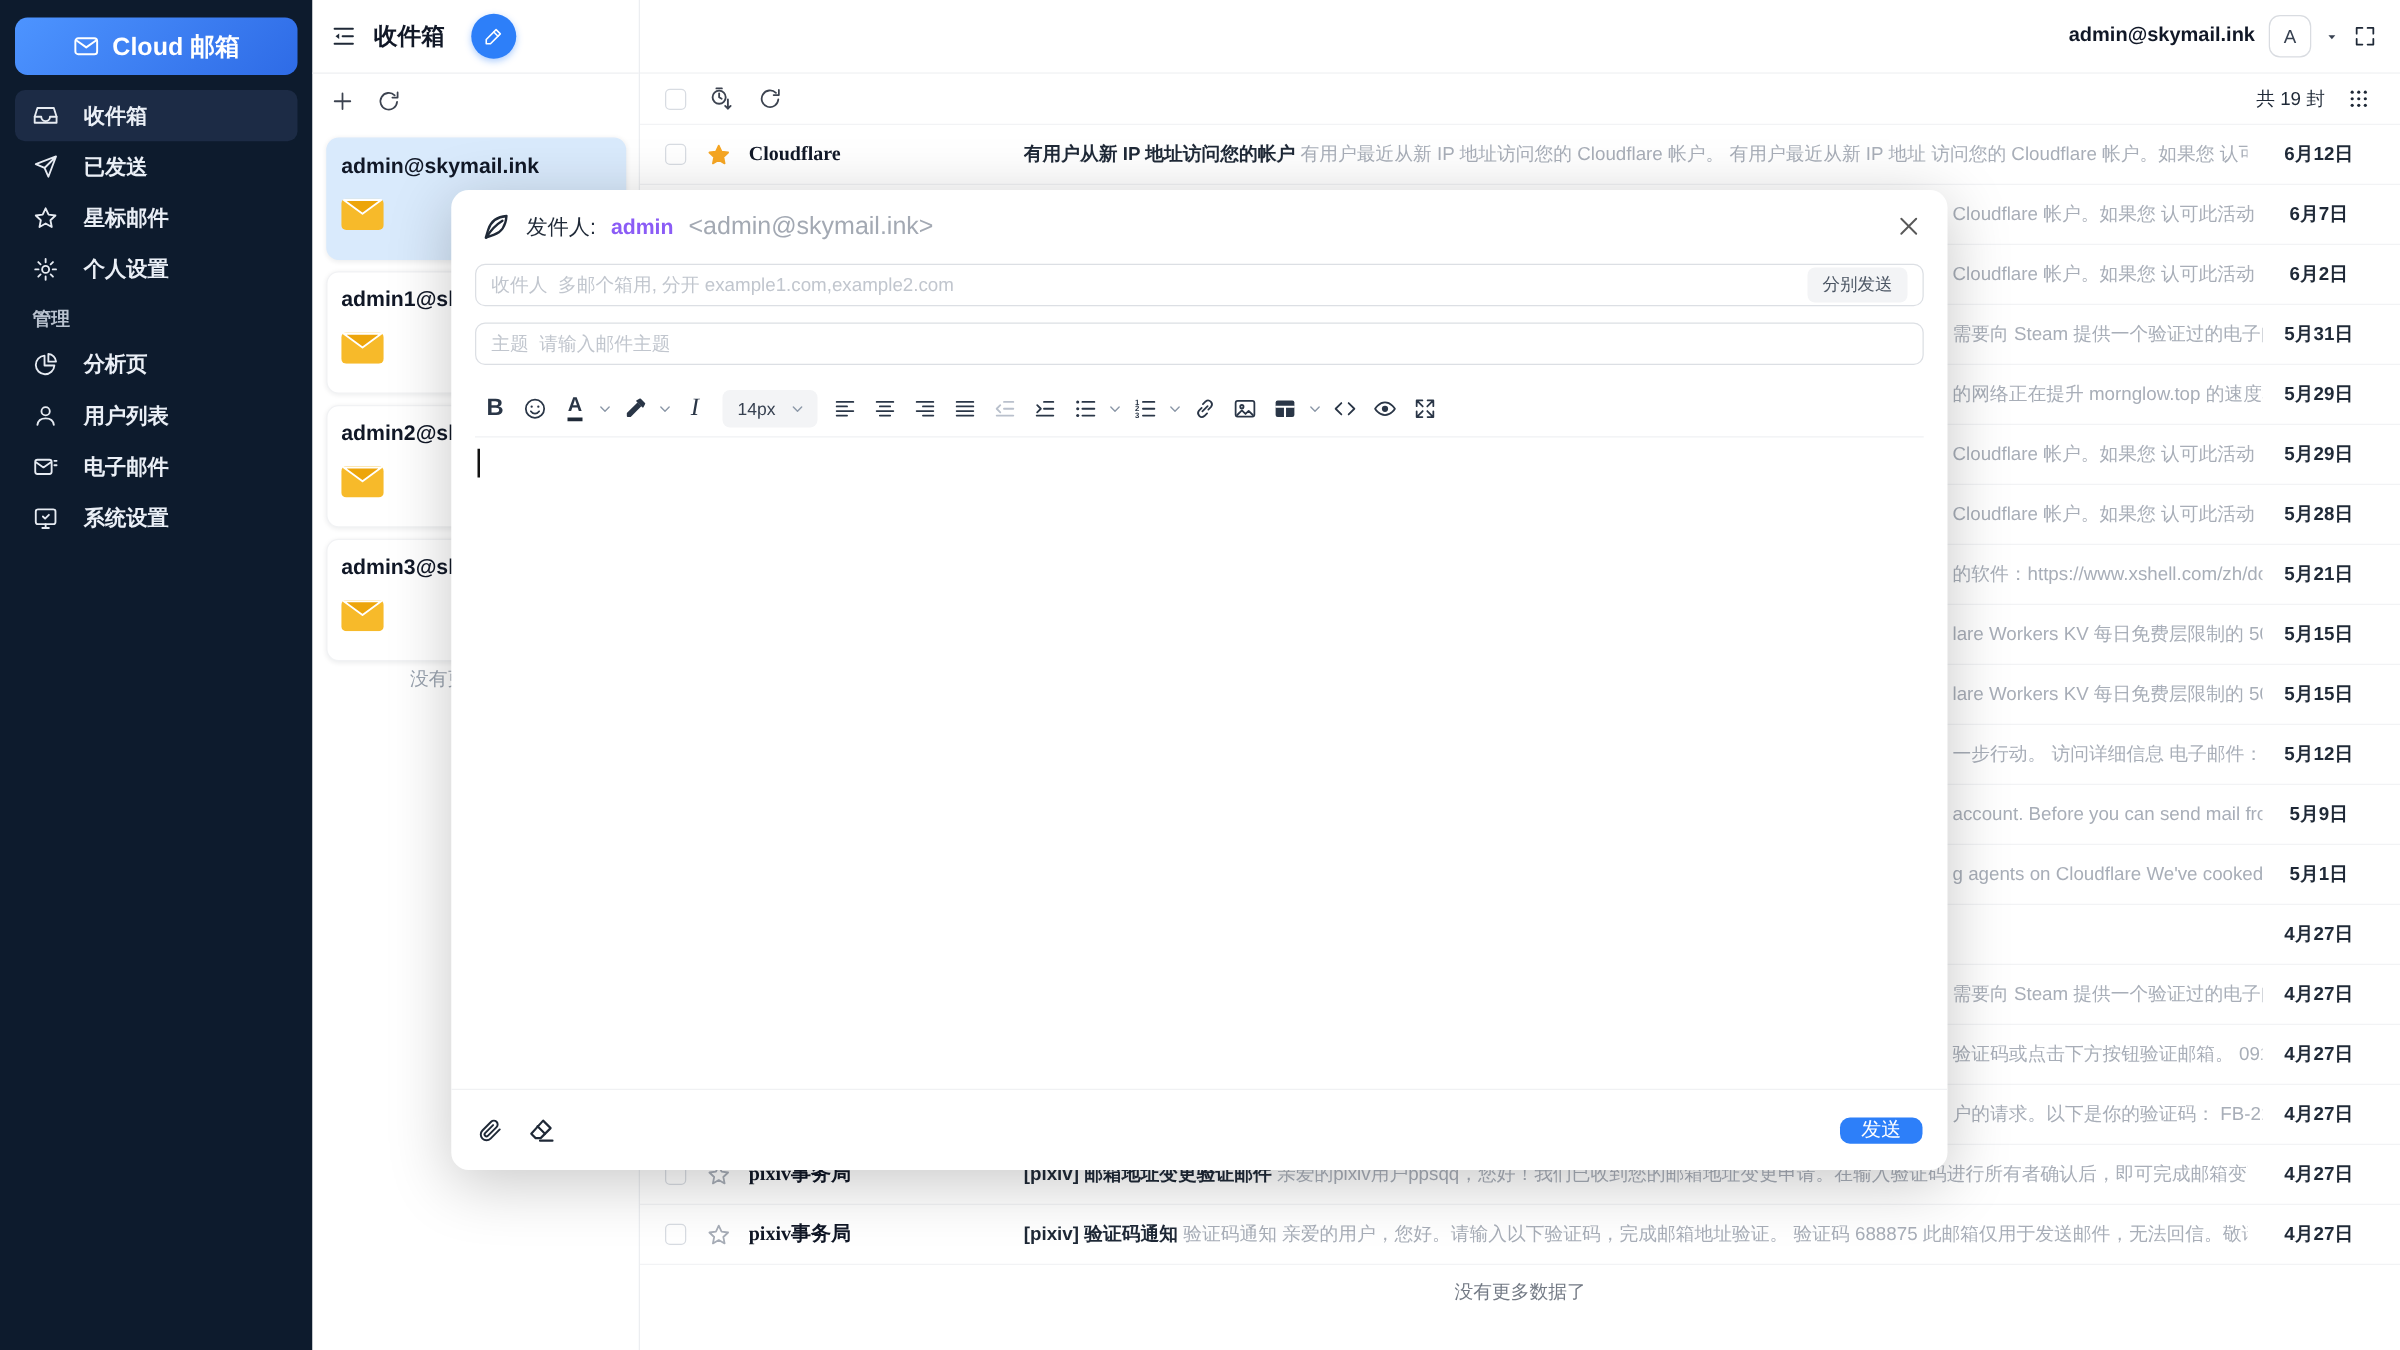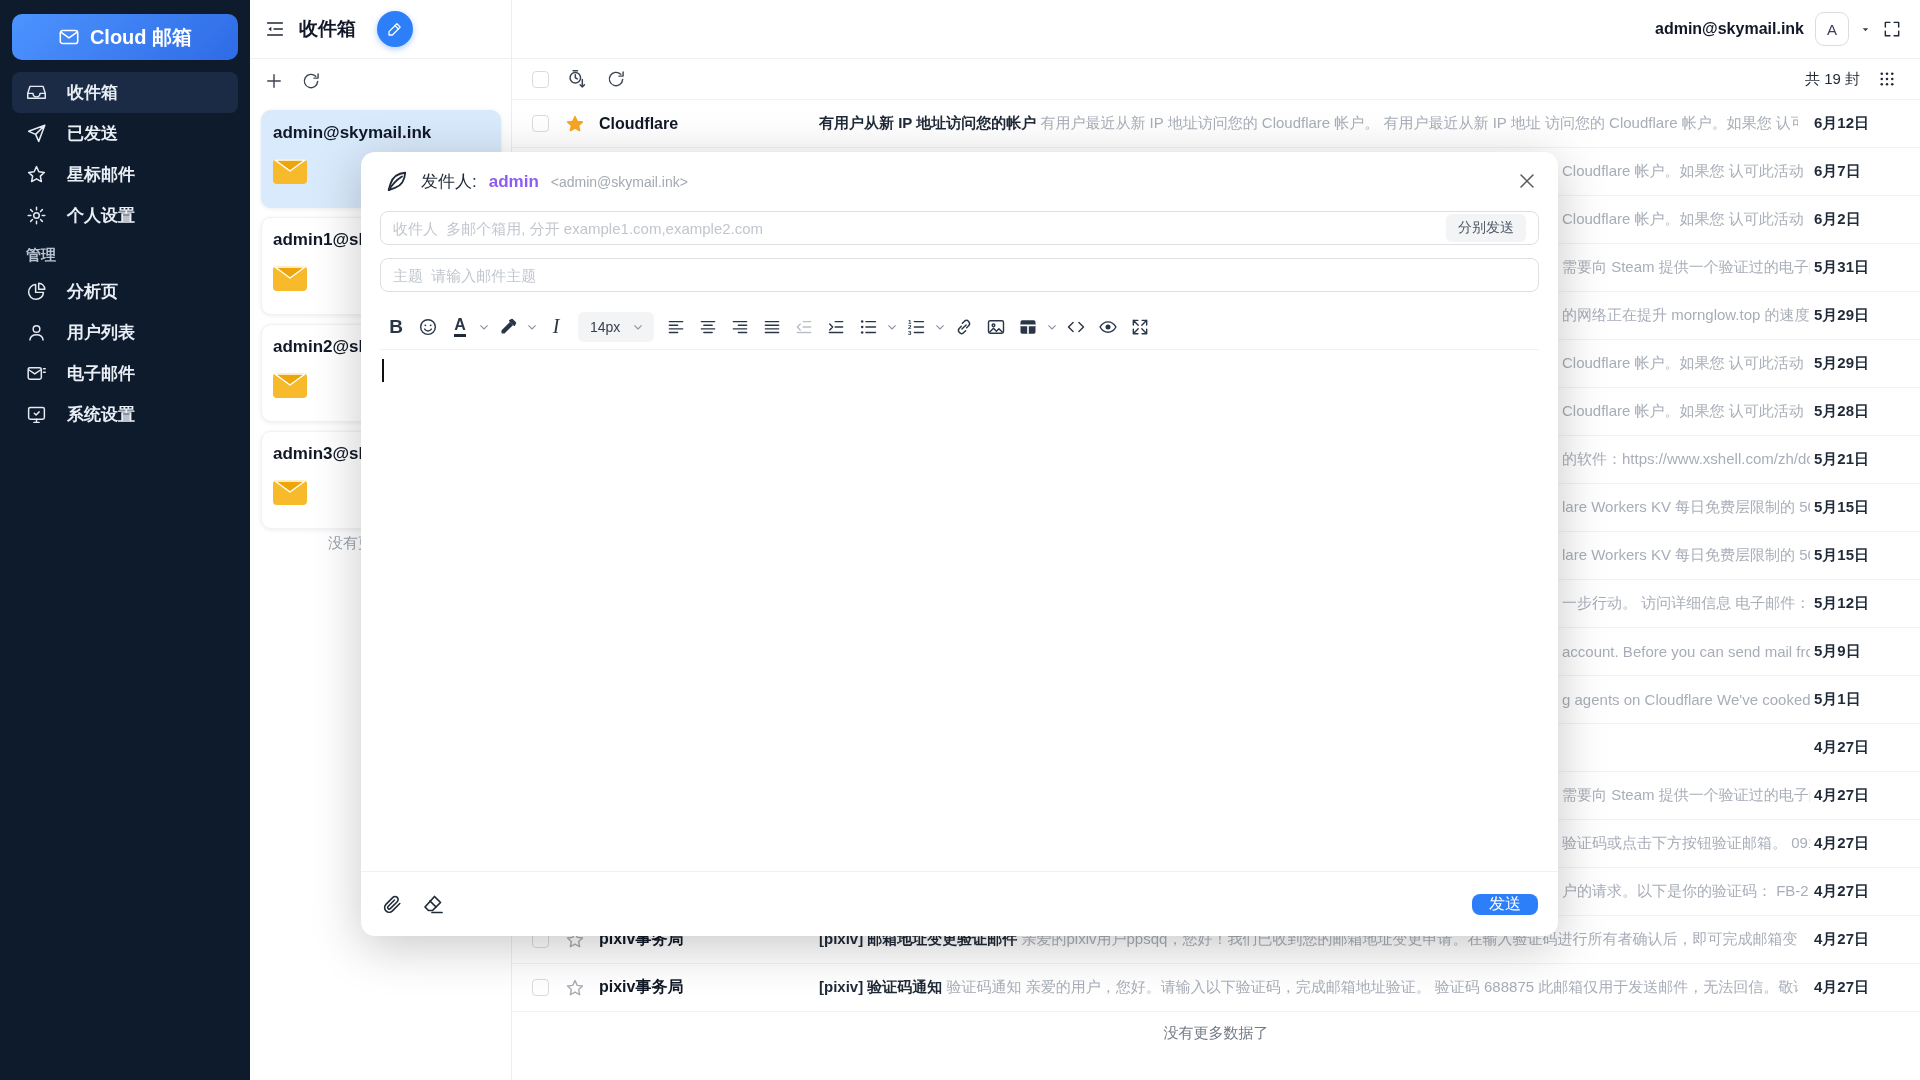--- a/index.html
+++ b/index.html
@@ -45,36 +45,36 @@
   
   .list { position:absolute; left:512px; top:59px; right:0; bottom:0; background:#fff; }
   .list-toolbar { height:41px; display:flex; align-items:center; padding:0 24px 0 20px; border-bottom:1px solid #F2F3F5; gap:18px; }
   .list-total { margin-left:auto; font-size:15px; font-weight:500; color:#1F2937; }
   .cbx { width:17px; height:17px; border:1.5px solid #D8DCE2; border-radius:4px; background:#fff; flex:none; cursor:pointer; }
   .mail-row { height:48px; display:flex; align-items:center; padding:0 24px 0 20px; border-bottom:1px solid #F2F3F5;
     position:relative; cursor:pointer; background:#fff; }
   .row-star { margin-left:16px; flex:none; }
   .star-filled { color:#F6A623; } .star-filled svg path { fill:#F6A623; }
   .star-outline { color:#A7ADB7; }
-  .row-sender { width:220px; margin-left:14px; font-size:16px; font-weight:700; color:#111827; white-space:nowrap; overflow:hidden; flex:none; }
+  .row-sender { width:220px; margin-left:14px; font-size:16px; font-weight:700; color:#111827; white-space:nowrap; overflow:hidden; flex:none;font-family:Liberation Serif, serif; }
   .row-text { flex:1; font-size:15px; white-space:nowrap; overflow:hidden; margin-right:16px; }
   .row-subject { color:#1F2937; font-weight:600; }
   .row-preview { color:#A8AEB8; }
-  .row-date { width:82px; text-align:left; font-size:15px; font-weight:600; color:#1F2937; flex:none; }
+  .row-date { width:82px; text-align:center; font-size:15px; font-weight:600; color:#1F2937; flex:none; }
   .row-fragment { position:absolute; left:1050px; right:110px; color:#A8AEB8; font-size:15px; white-space:nowrap; overflow:hidden; }
   .covered .row-date { position:absolute; right:24px; }
   .list-end { position:absolute; top:965px; left:0; right:0; text-align:center; font-size:15px; color:#737A85; }
 
   
   .dialog { position:absolute; left:361px; top:152px; width:1197px; height:784px; background:#fff; border-radius:14px;
     box-shadow:0 10px 50px rgba(0,0,0,.22); z-index:20; }
   .dlg-header { position:absolute; top:0; left:0; right:0; height:59px; display:flex; align-items:center; padding:0 22px; gap:12px; }
   .dlg-from-label { font-size:17px; color:#1F2937; }
   .dlg-from-name { font-size:17px; font-weight:700; color:#8b5cf6; }
-  .dlg-from-addr { font-size:14px; color:#A3A9B3; }
+  .dlg-from-addr { font-size:20px; color:#A3A9B3; }
   .dlg-close { position:absolute; top:18px; right:20px; width:22px; height:22px; color:#595959; cursor:pointer; }
   .dlg-field { position:absolute; left:19px; right:19px; height:34px; border:1px solid #DCDFE4; border-radius:8px;
     display:flex; align-items:center; padding:0 12px; background:#fff; }
   .dlg-field input { border:none; outline:none; flex:1; font-size:15px; color:#1f2937; font-family:"Liberation Sans",sans-serif; background:transparent; }
   .dlg-field input::placeholder { color:#C1C6CE; }
   .chip { margin-left:10px; background:#F3F4F6; border-radius:6px; padding:5px 12px; font-size:14px; color:#4B5563; flex:none; cursor:pointer; }
   .dlg-toolbar { position:absolute; top:152px; left:19px; right:19px; height:46px; display:flex; align-items:center;
     border-bottom:1px solid #F0F1F3; }
   .tbtn { width:32px; height:32px; display:flex; align-items:center; justify-content:center; color:#2A3647; border-radius:6px; cursor:pointer; flex:none; }
   .tbtn.disabled { color:#B9C0CC; cursor:default; }

